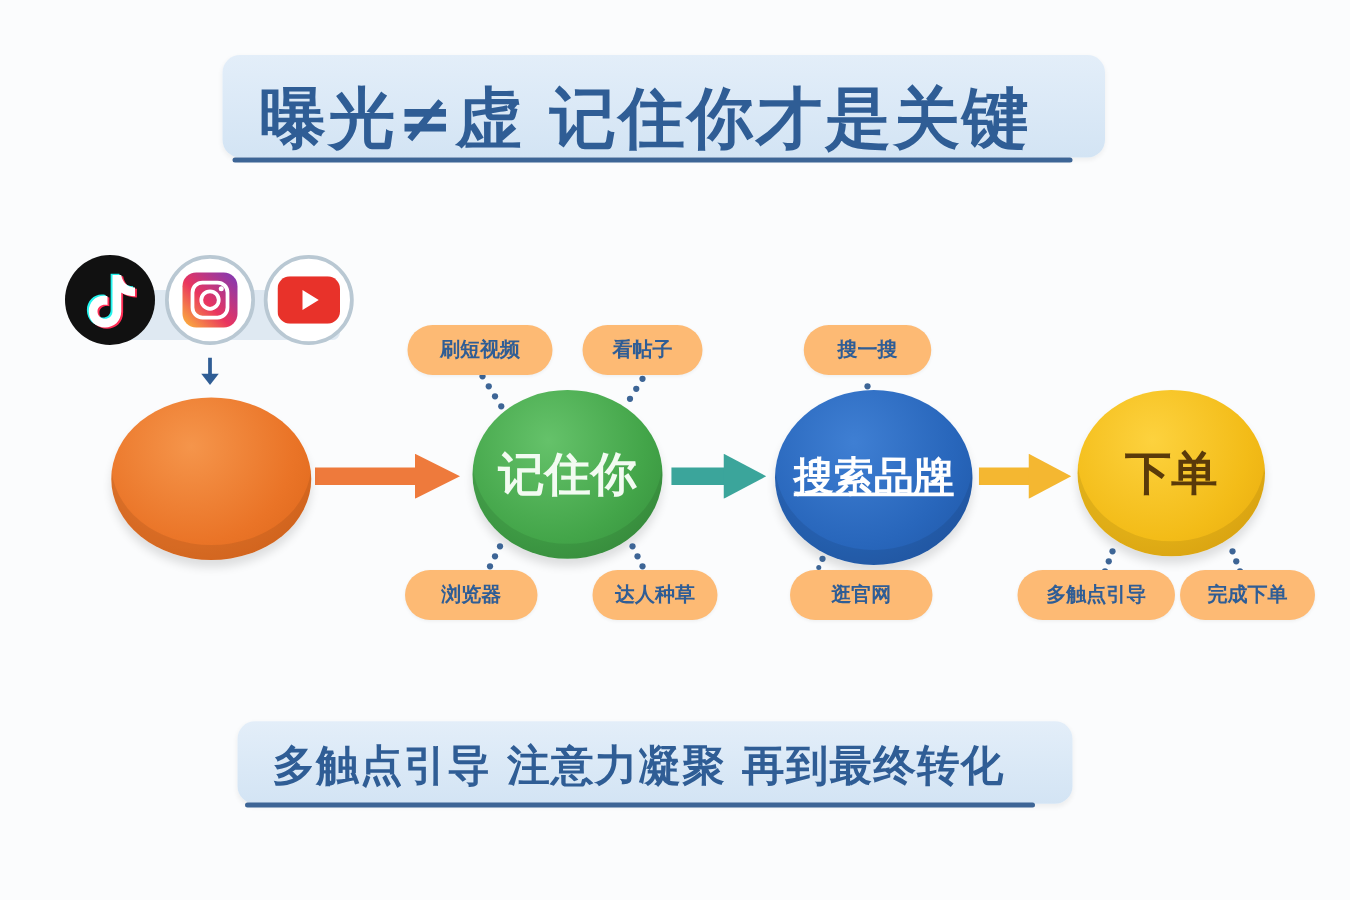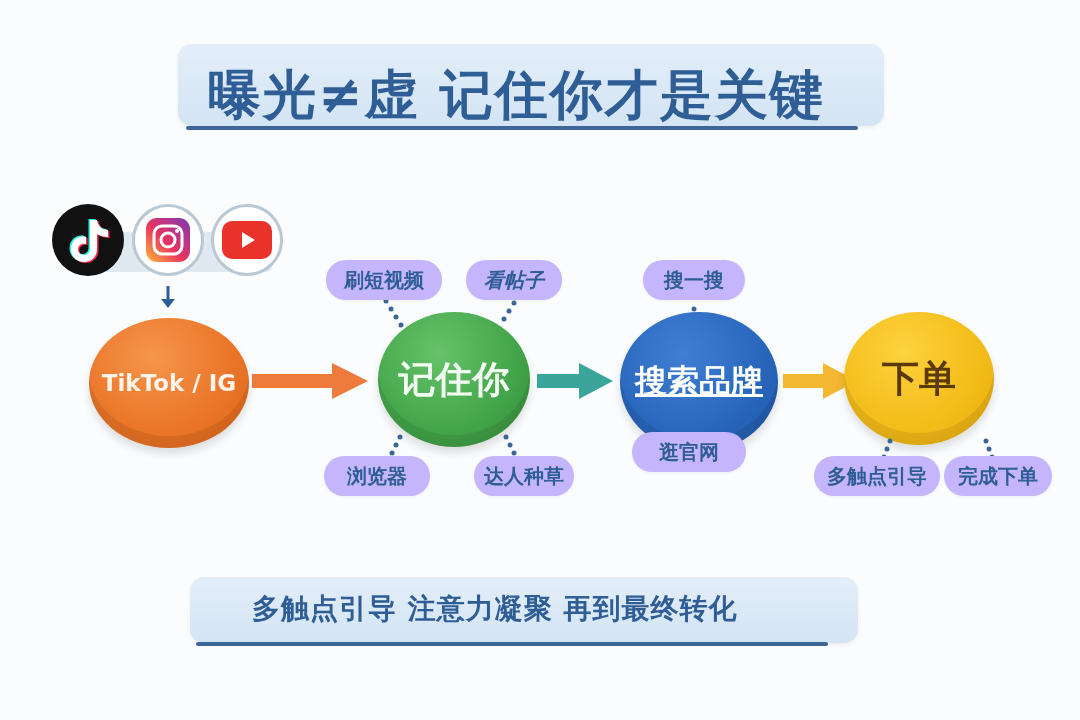--- a/index.html
+++ b/index.html
@@ -25,21 +25,21 @@
     position: absolute;
     color: #2f5d95;
     font-weight: bold;
     white-space: nowrap;
   }
   #title-banner { left: 178px; top: 44px; width: 706px; height: 82px; }
   #title-text { left: 208px; top: 60px; font-size: 53px; letter-spacing: 2px; }
   #title-underline { left: 186px; top: 126px; width: 672px; }
 
   #footer-banner { left: 190px; top: 577px; width: 668px; height: 66px; }
-  #footer-text { left: 218px; top: 590px; font-size: 28px; letter-spacing: 1px; margin-left: 34px; }
+  #footer-text { left: 218px; top: 590px; font-size: 34px; letter-spacing: 1px; }
   #footer-underline { left: 196px; top: 642px; width: 632px; }
 
   .social {
     position: absolute;
     width: 72px; height: 72px;
     border-radius: 50%;
     display: flex; align-items: center; justify-content: center;
   }
   .social.outlined { background: #ffffff; border: 3px solid #b9c8d3; }
   #tiktok { left: 52px; top: 204px; background: #111; }
@@ -71,33 +71,33 @@
     left: 378px; top: 312px; width: 152px; height: 135px;
     background: radial-gradient(ellipse at 40% 30%, #65c26a 0%, #43a549 60%, #348c3b 100%);
     color: #f2fbf1; font-size: 37px;
   }
   #node-search {
     left: 620px; top: 312px; width: 158px; height: 140px;
     background: radial-gradient(ellipse at 40% 30%, #3f7fd3 0%, #2866bb 60%, #1e55a4 100%);
     color: #ffffff; font-size: 32px; text-decoration: underline;
   }
   #node-order {
-    left: 844px; top: 312px; width: 150px; height: 133px;
+    left: 862px; top: 312px; width: 150px; height: 133px;
     background: radial-gradient(ellipse at 40% 30%, #fdd23e 0%, #f3bc18 60%, #e6a80d 100%);
     color: #5a3a0a; font-size: 37px;
   }
 
   .arrow { position: absolute; }
 
   .tag {
     position: absolute;
-    background: #c4b5fd;
+    background: #fdba74;
     color: #2f5d95;
     border-radius: 20px;
-    font-size: 20px;
+    font-size: 16px;
     font-weight: bold;
     display: flex; align-items: center; justify-content: center;
     height: 40px;
     box-shadow: 0 1px 3px rgba(0,0,0,0.06);
     white-space: nowrap;
   }
   .dots { position: absolute; }
 </style>
 </head>
 <body>
@@ -149,21 +149,20 @@
   <rect x="0" y="11" width="46" height="14" fill="#3ba59b"></rect>
   <polygon points="42,0 76,18 42,36" fill="#3ba59b"></polygon>
 </svg>
 <svg class="arrow" style="left:783px;top:363px;" width="74" height="36" viewBox="0 0 74 36">
   <rect x="0" y="11" width="44" height="14" fill="#f4b731"></rect>
   <polygon points="40,0 74,18 40,36" fill="#f4b731"></polygon>
 </svg>
 
 <div class="node" id="node-source">
   <div>
-    <div>TikTok / IG</div>
   </div>
 </div>
 <div class="node" id="node-remember">记住你</div>
 <div class="node" id="node-search">搜索品牌</div>
 <div class="node" id="node-order">下单</div>
 
 <svg class="dots" style="left:380px;top:296px;" width="30" height="36">
   <circle cx="6" cy="5" r="2.5" fill="#3d6596"></circle>
     <circle cx="11" cy="13" r="2.5" fill="#3d6596"></circle>
     <circle cx="16" cy="21" r="2.5" fill="#3d6596"></circle>
@@ -196,23 +195,23 @@
     <circle cx="9" cy="13" r="2.5" fill="#3d6596"></circle>
     <circle cx="6" cy="21" r="2.5" fill="#3d6596"></circle>
 </svg>
 <svg class="dots" style="left:980px;top:436px;" width="20" height="26">
   <circle cx="6" cy="5" r="2.5" fill="#3d6596"></circle>
     <circle cx="9" cy="13" r="2.5" fill="#3d6596"></circle>
     <circle cx="12" cy="21" r="2.5" fill="#3d6596"></circle>
 </svg>
 
 <div class="tag" style="left:326px;top:260px;width:116px;">刷短视频</div>
-<div class="tag" style="left:466px;top:260px;width:96px;font-style:italic;">看帖子</div>
+<div class="tag" style="left:466px;top:260px;width:96px;">看帖子</div>
 <div class="tag" style="left:324px;top:456px;width:106px;">浏览器</div>
 <div class="tag" style="left:474px;top:456px;width:100px;">达人种草</div>
 <div class="tag" style="left:643px;top:260px;width:102px;">搜一搜</div>
-<div class="tag" style="left:632px;top:432px;width:114px;font-family:Liberation Serif, serif;">逛官网</div>
+<div class="tag" style="left:632px;top:456px;width:114px;font-family:Liberation Serif, serif;">逛官网</div>
 <div class="tag" style="left:814px;top:456px;width:126px;">多触点引导</div>
 <div class="tag" style="left:944px;top:456px;width:108px;">完成下单</div>
 
 <div class="banner" id="footer-banner"></div>
 <div class="banner-text" id="footer-text">多触点引导 注意力凝聚 再到最终转化</div>
 <div class="banner-underline" id="footer-underline"></div>
 
 </body></html>

